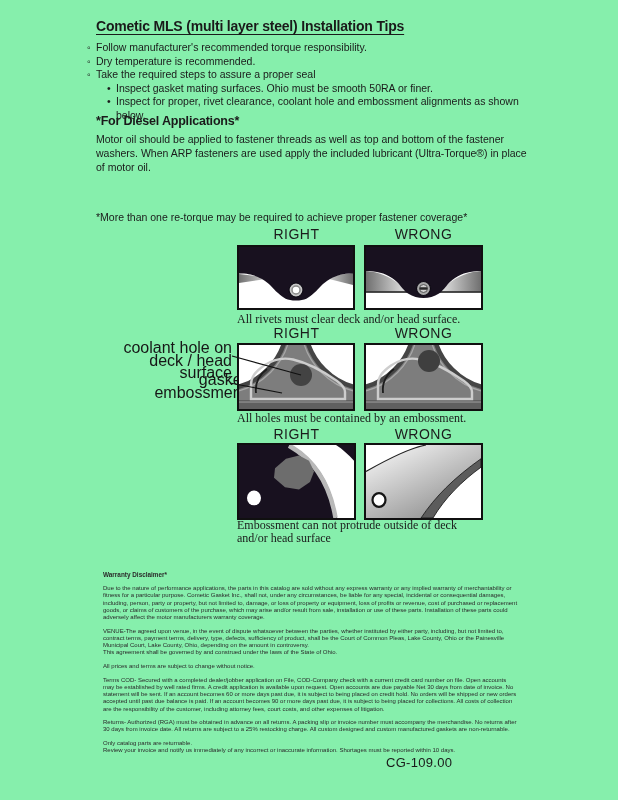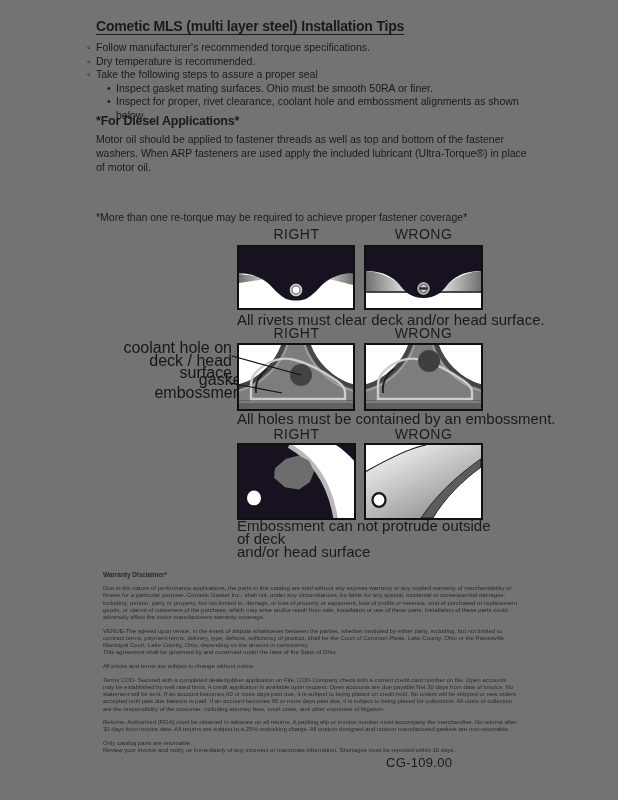--- a/index.html
+++ b/index.html
@@ -1,17 +1,17 @@
 <!DOCTYPE html>
 <html><head>
 <meta charset="utf-8">
 <style>
   html,body{margin:0;padding:0;background:#e8e8e8;}
   .page{
-    position:relative; width:618px; height:800px; background:#737373;
+    position:relative; width:618px; height:800px; background:#86efac;
     font-family:"Liberation Sans", sans-serif; color:#1a1a1a; overflow:hidden;
     margin:0 auto;
   }
   .abs{position:absolute;}
   .title{
     left:96px; top:18px; font-size:14px; font-weight:bold;
     text-decoration:underline; text-underline-offset:3px; letter-spacing:-0.2px;
   }
   .bullets{left:87px; top:41px; width:450px; font-size:10.5px; line-height:13.6px;}
   .b-row{display:flex;}
@@ -19,21 +19,21 @@
   .b-row.sub{padding-left:20px;}
   .b-row.sub .mk{width:9px;}
   .sect-head{left:96px; top:114px; font-size:12.5px; font-weight:bold; letter-spacing:-0.2px;}
   .para{left:96px; width:442px; font-size:10.5px; line-height:13.8px;}
   .p1{top:133px;}
   .p2{top:167px;}
   .note{top:211px;}
   .row-label{position:absolute; width:119px; text-align:center; font-size:14px; letter-spacing:0.5px; color:#1c1c1c;}
   .diag-box{position:absolute; border:2px solid #101010; background:#fff;}
   .diag-box svg{display:block; width:100%; height:100%;}
-  .caption{position:absolute; font-size:15px; line-height:13px; white-space:pre-line; color:#1a1a1a;}
+  .caption{position:absolute; font-size:12px; line-height:13px; white-space:pre-line; color:#1a1a1a;font-family:Liberation Serif, serif;}
   .anno{position:absolute; font-size:16px; line-height:12.5px; text-align:right; white-space:pre-line; color:#161616;}
   .leader{position:absolute; pointer-events:none;}
   .warranty{left:103px; top:571px; width:415px; font-size:6px; line-height:7.2px; color:#2a2a2a;}
   .warranty h4{margin:0 0 7px 0; font-size:6.4px;}
   .warranty p{margin:0 0 6.5px 0; white-space:pre-line;}
   .page-code{left:386px; top:755px; font-size:13px; letter-spacing:0.3px; color:#1a1a1a;}
   .defs-holder{position:absolute; width:0; height:0; overflow:hidden;}
 </style>
 </head>
 <body>
@@ -55,29 +55,29 @@
           <stop offset="1" stop-color="#8e8e8e"></stop>
       </linearGradient>
     </defs>
   </svg>
 
   <div class="abs title">Cometic MLS (multi layer steel) Installation Tips</div>
 
   <div class="abs bullets">
     <div class="b-row">
       <span class="mk">◦</span>
-      <span>Follow manufacturer's recommended torque specifications.</span>
+      <span>Follow manufacturer's recommended torque responsibility.</span>
     </div>
     <div class="b-row">
       <span class="mk">◦</span>
       <span>Dry temperature is recommended.</span>
     </div>
     <div class="b-row">
       <span class="mk">◦</span>
-      <span>Take the following steps to assure a proper seal</span>
+      <span>Take the required steps to assure a proper seal</span>
     </div>
     <div class="b-row sub">
       <span class="mk">•</span>
       <span>Inspect gasket mating surfaces.  Ohio must be smooth 50RA or finer.</span>
     </div>
     <div class="b-row sub">
       <span class="mk">•</span>
       <span>Inspect for proper, rivet clearance, coolant hole and embossment alignments as shown below.</span>
     </div>
   </div>

